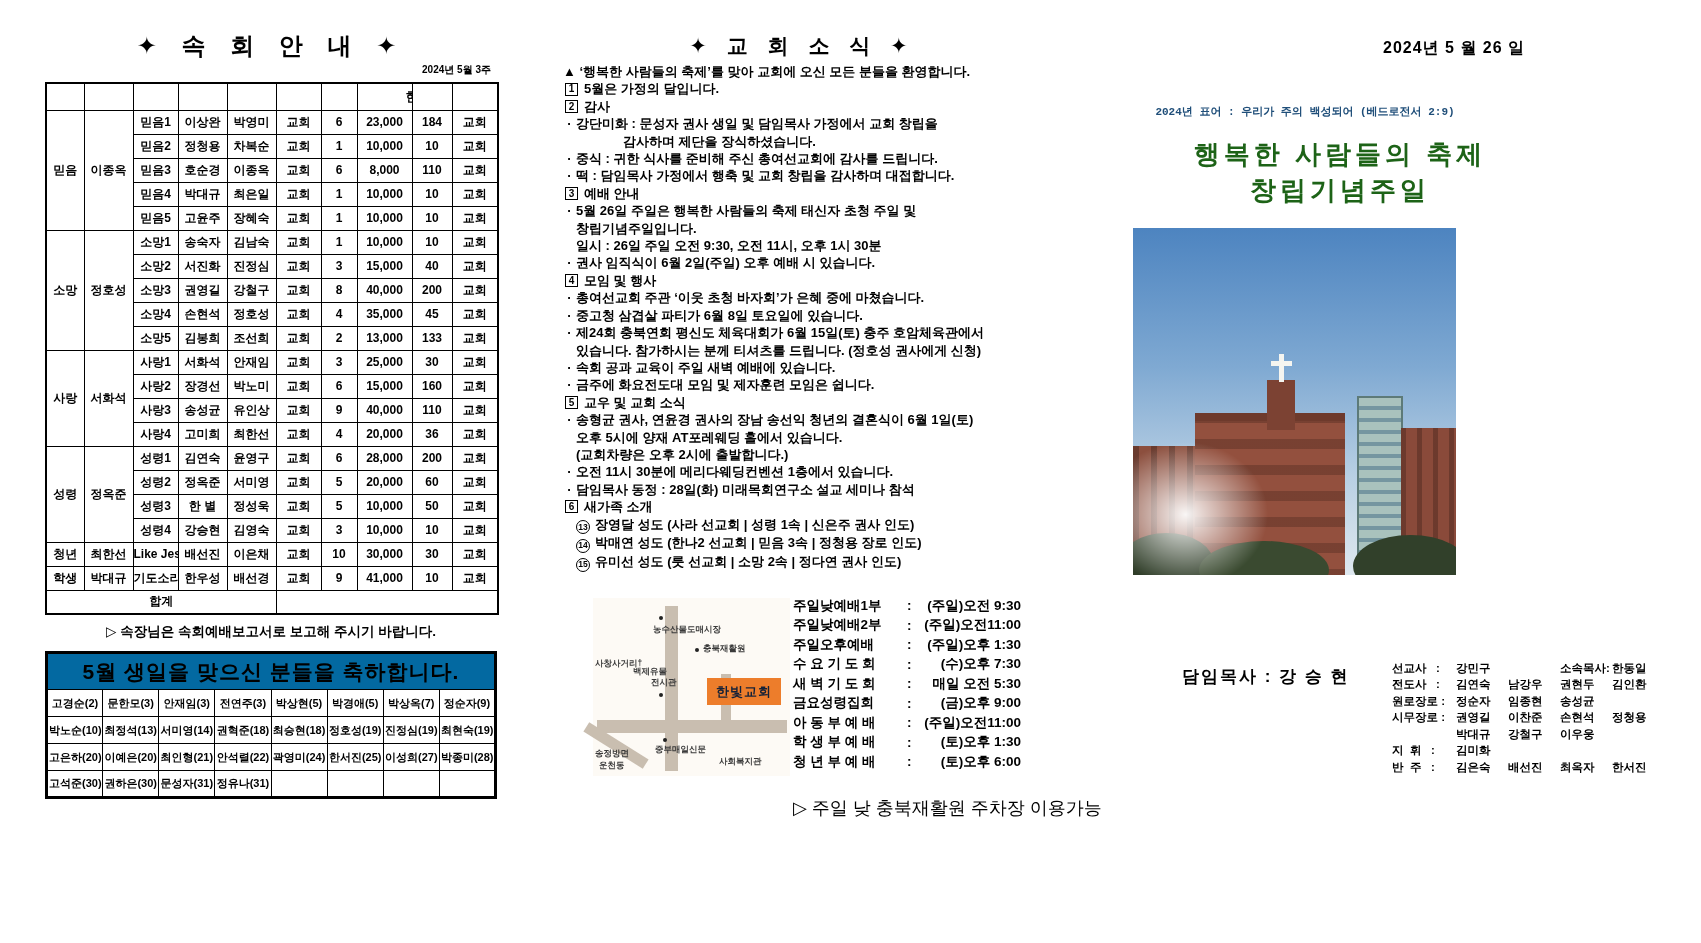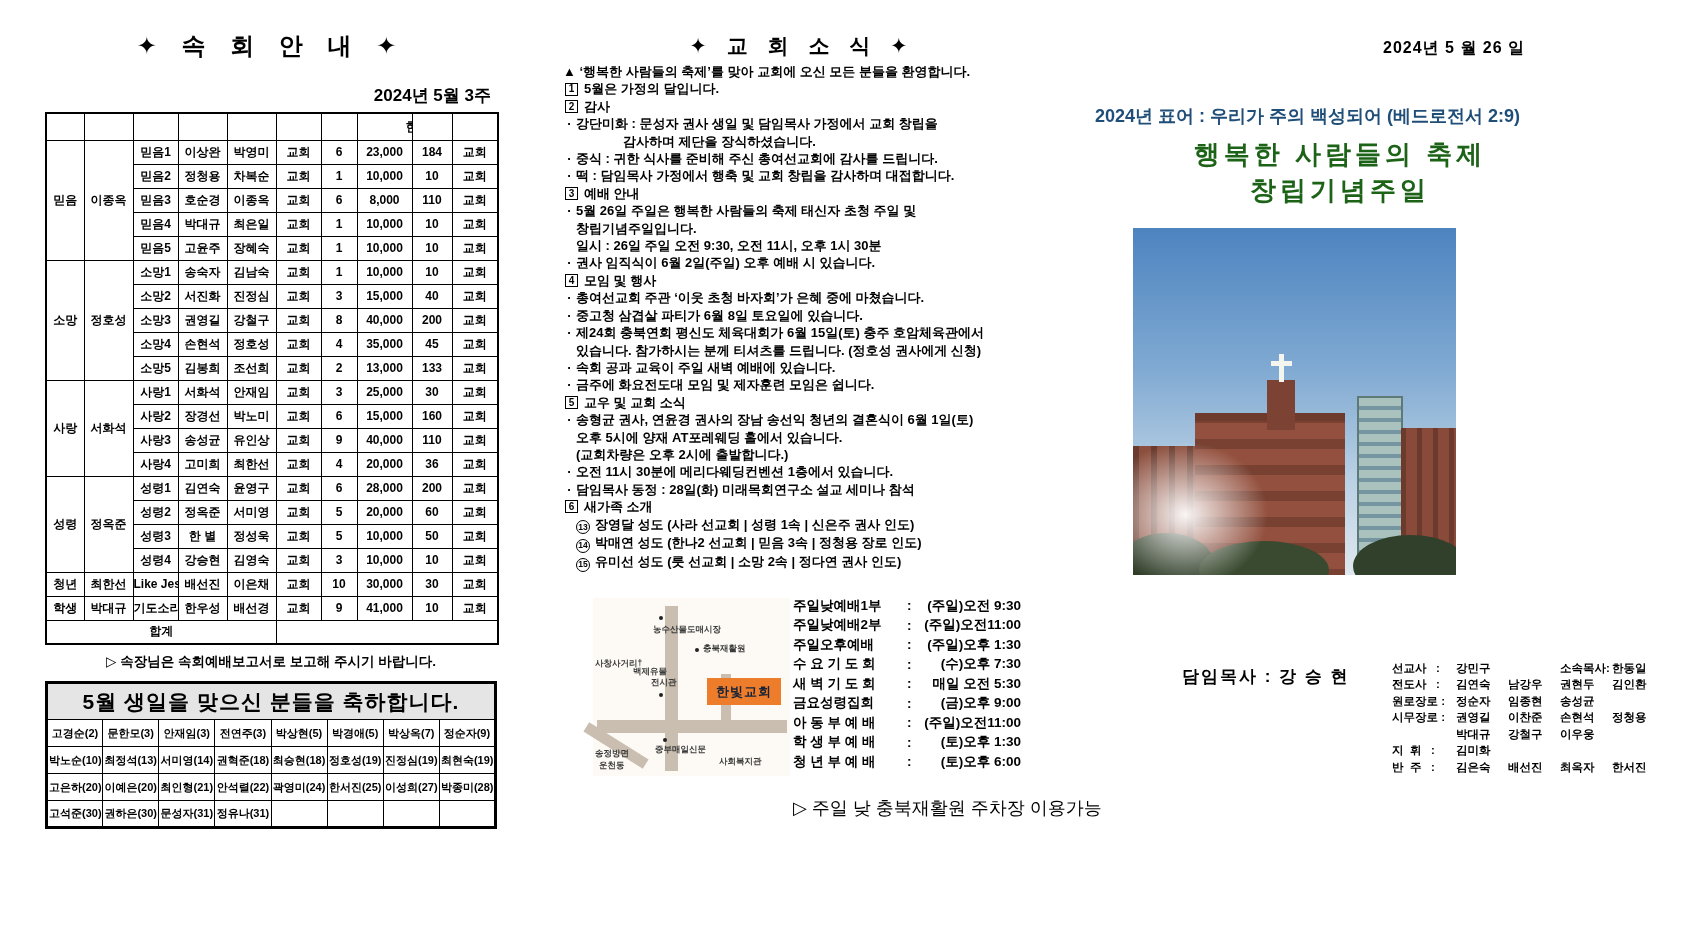--- a/index.html
+++ b/index.html
@@ -3,31 +3,31 @@
 <meta charset="utf-8">
 <style>
   html,body{margin:0;padding:0;}
   body{width:1701px;height:943px;position:relative;background:#ffffff;
        font-family:"Liberation Sans","DejaVu Sans",sans-serif;color:#000;}
   [data-name]{box-sizing:border-box;}
 
   
   .left-col{position:absolute;left:45px;top:30px;width:452px;}
   .l-title{text-align:center;font-size:24px;font-weight:bold;letter-spacing:9px;white-space:nowrap;}
-  .l-date{text-align:right;font-size:17px;font-weight:bold;margin:22px 6px 5px 0;}
+  .l-date{text-align:right;font-size:10px;font-weight:bold;margin:1px 6px 5px 0;}
   table.cell-table{border-collapse:collapse;width:452px;border:2px solid #000;table-layout:fixed;}
   table.cell-table th,table.cell-table td{border:1px solid #000;text-align:center;font-weight:bold;
       font-size:12px;padding:0;overflow:hidden;white-space:nowrap;height:24px;}
   table.cell-table th{font-size:13px;height:27px;padding-left:48px;}
   td.tiny{font-size:9px;line-height:9px;white-space:normal;}
   td.small{font-size:10px;}
   td.total{font-size:14px;}
   .l-note{text-align:center;font-size:13.5px;font-weight:bold;margin-top:8px;white-space:nowrap;}
   table.bday-table{border-collapse:collapse;width:452px;border:3px solid #000;table-layout:fixed;margin-top:10px;}
-  .bday-head{background:#e5e5e5;font-size:21px;font-weight:bold;height:37px;border:1px solid #000;letter-spacing:1px;}
+  .bday-head{background:#0369a1;font-size:21px;font-weight:bold;height:37px;border:1px solid #000;letter-spacing:1px;}
   table.bday-table td{border:1px solid #000;text-align:center;font-weight:bold;font-size:11px;height:27px;white-space:nowrap;overflow:hidden;}
 
   
   .mid-col{position:absolute;left:563px;top:32px;width:478px;}
   .m-title{text-align:center;font-size:21px;font-weight:bold;letter-spacing:7px;white-space:nowrap;}
   .m-welcome{font-size:13px;font-weight:bold;line-height:17.4px;margin-top:3px;white-space:pre;}
   .sec-h{font-size:13px;font-weight:bold;line-height:17.4px;display:flex;align-items:center;}
   .secnum{display:inline-flex;justify-content:center;align-items:center;border:1.4px solid #000;
           width:13px;height:13px;font-size:10px;margin:0 6px 0 2px;flex:0 0 auto;}
   .item{display:flex;font-size:13px;font-weight:bold;}
@@ -54,21 +54,21 @@
   .sched{position:absolute;left:793px;top:596px;width:228px;}
   .sched-row{display:flex;font-weight:bold;font-size:13.5px;height:19.5px;align-items:center;}
   .s-label{width:114px;white-space:pre;}
   .s-colon{width:12px;}
   .s-time{flex:1;text-align:right;white-space:pre;}
   .sched-note{margin-top:24px;font-size:18px;font-weight:normal;white-space:nowrap;}
 
   
   .r-date{position:absolute;left:1383px;top:38px;font-size:16px;font-weight:bold;letter-spacing:1px;white-space:nowrap;}
   .r-slogan{position:absolute;left:1095px;top:104px;width:420px;text-align:center;color:#1f4e79;
-            font-size:18px;font-weight:bold;white-space:nowrap;}
+            font-size:11px;font-weight:bold;white-space:nowrap;font-family:Liberation Mono, monospace;}
   .r-titles{position:absolute;left:1130px;top:136px;width:420px;text-align:center;color:#1d6317;}
   .r-t1,.r-t2{font-size:26px;font-weight:bold;letter-spacing:4px;line-height:36px;white-space:nowrap;}
 
   
   .photo{position:absolute;left:1133px;top:228px;width:323px;height:347px;overflow:hidden;
          background:linear-gradient(180deg,#4d84c0,#7fa9d2 40%,#b9d0e4 72%,#dfe8ef);}
   .photo div{position:absolute;}
   .ph-b-left{left:0;top:218px;width:70px;height:129px;background:#8c4f3e;
       background-image:repeating-linear-gradient(90deg,rgba(40,20,15,.35) 0 6px,transparent 6px 18px);}
   .ph-b-main{left:62px;top:185px;width:150px;height:162px;background:#93503e;

